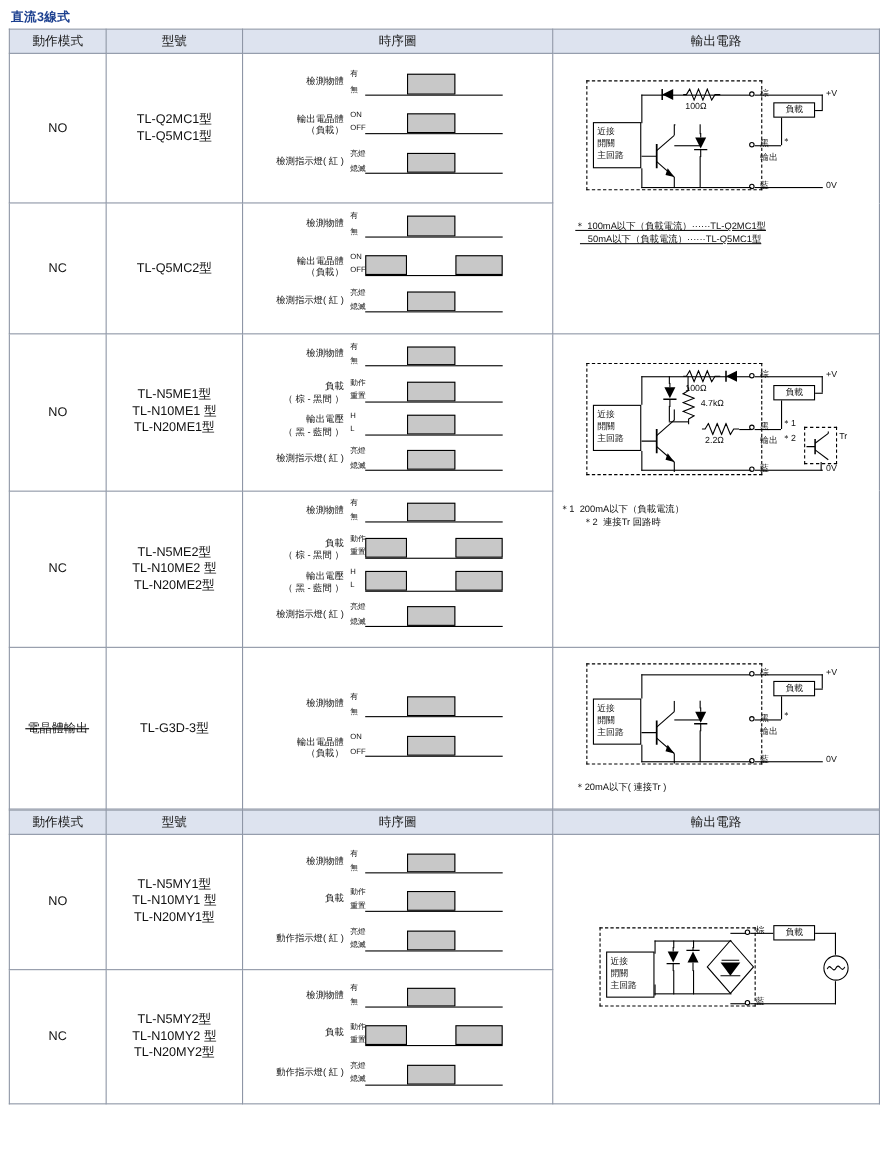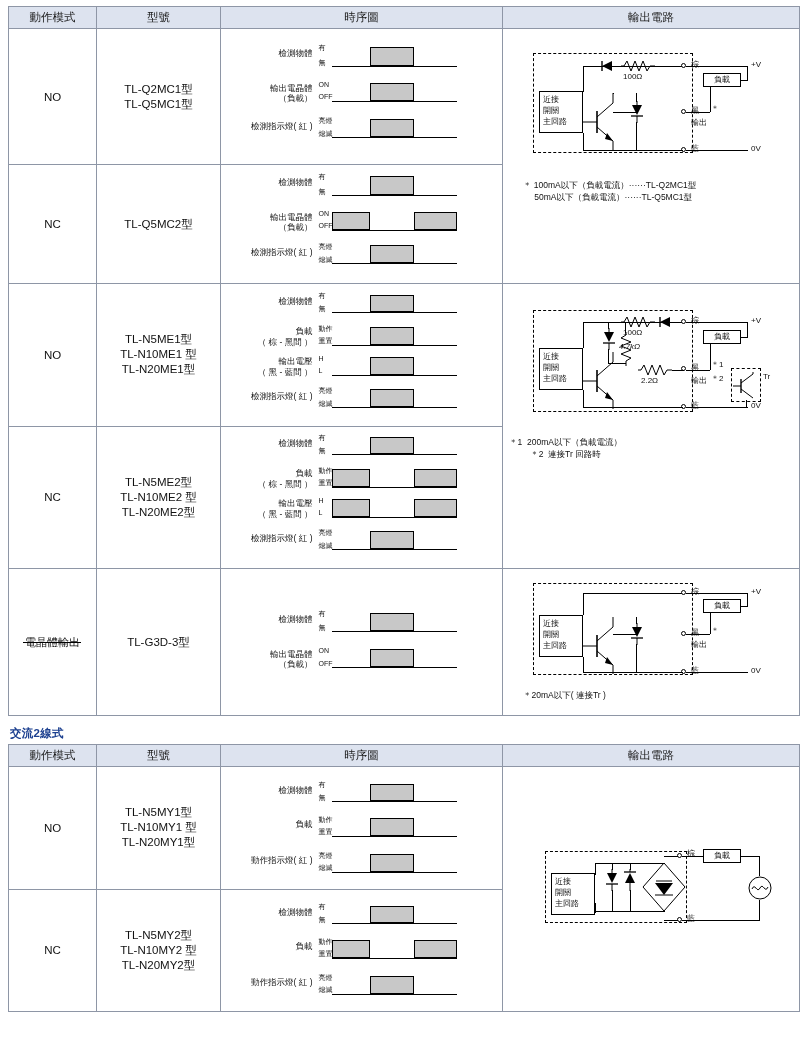--- a/index.html
+++ b/index.html
@@ -138,20 +138,21 @@
     line-height: 11px;
   }
   .strike { position: absolute; background: #000; height: 1px; }
   svg { display: block; }
 </style>
 </head>
 <body>
 
 <div class="page">
 
+  <div class="section-title">直流3線式</div>
 
   <table class="spec">
     <colgroup>
       <col class="col-mode">
         <col class="col-model">
         <col class="col-timing">
         <col class="col-circuit">
     </colgroup>
     <thead>
       <tr>
@@ -252,21 +253,21 @@
             <svg style="position:absolute;left:124px;top:70px;" width="16" height="22">
               <polygon points="3,4 13,4 8,14" fill="#000"></polygon>
               <line x1="2" y1="15" x2="14" y2="15" stroke="#000" stroke-width="1.3"></line>
               <line x1="8" y1="0" x2="8" y2="4" stroke="#000" stroke-width="1"></line>
               <line x1="8" y1="15" x2="8" y2="22" stroke="#000" stroke-width="1"></line>
             </svg>
             <div class="wire" style="left:131px;top:62px;width:1px;height:9px;"></div>
             <div class="wire" style="left:131px;top:91px;width:1px;height:29px;"></div>
             <div class="wire" style="left:108px;top:81px;width:24px;height:1px;"></div>
 
-            <div class="notes" style="left:18px;top:148px;">＊ 100mA以下（負載電流）······TL-Q2MC1型
+            <div class="notes" style="left:18px;top:148px;text-decoration:underline;">＊ 100mA以下（負載電流）······TL-Q2MC1型
    50mA以下（負載電流）······TL-Q5MC1型</div>
           </div>
         </td>
       </tr>
 
       <tr style="height:116px;">
         <td class="mode-cell">NC</td>
         <td class="model-cell">
           <div>TL-Q5MC2型</div>
         </td>
@@ -361,21 +362,21 @@
               <line x1="8" y1="0" x2="8" y2="4" stroke="#000" stroke-width="1"></line>
               <line x1="8" y1="15" x2="8" y2="22" stroke="#000" stroke-width="1"></line>
             </svg>
             <div class="wire" style="left:103px;top:36px;width:1px;height:7px;"></div>
             <div class="wire" style="left:103px;top:63px;width:1px;height:14px;"></div>
             <div class="wire" style="left:103px;top:77px;width:18px;height:1px;"></div>
 
             <svg style="position:absolute;left:115px;top:46px;" width="12" height="34">
               <polyline points="6,0 6,3 1,6 11,10 1,14 11,18 1,22 11,26 6,29 6,34" fill="none" stroke="#000" stroke-width="1"></polyline>
             </svg>
-            <div class="ctext" style="left:114px;top:56px;font-style:italic;">4.7kΩ</div>
+            <div class="ctext" style="left:132px;top:56px;">4.7kΩ</div>
             <div class="wire" style="left:120px;top:36px;width:1px;height:11px;"></div>
 
             <svg style="position:absolute;left:78px;top:66px;" width="60" height="58">
               <line x1="0" y1="29" x2="14" y2="29" stroke="#000" stroke-width="1"></line>
               <line x1="14" y1="18" x2="14" y2="40" stroke="#000" stroke-width="1.6"></line>
               <line x1="14" y1="24" x2="30" y2="10" stroke="#000" stroke-width="1"></line>
               <line x1="14" y1="34" x2="30" y2="48" stroke="#000" stroke-width="1"></line>
               <polygon points="24,40 30,48 22,46" fill="#000"></polygon>
               <line x1="30" y1="0" x2="30" y2="10" stroke="#000" stroke-width="1"></line>
               <line x1="30" y1="48" x2="30" y2="57" stroke="#000" stroke-width="1"></line>
@@ -537,21 +538,20 @@
             <div class="wire" style="left:131px;top:73px;width:1px;height:29px;"></div>
             <div class="wire" style="left:108px;top:63px;width:24px;height:1px;"></div>
 
             <div class="notes" style="left:18px;top:118px;">＊20mA以下( 連接Tr )</div>
           </div>
         </td>
       </tr>
     </tbody>
   </table>
 
-  <div class="section-title" style="margin-top:10px;">交流2線式</div>
 
   <table class="spec">
     <colgroup>
       <col class="col-mode">
         <col class="col-model">
         <col class="col-timing">
         <col class="col-circuit">
     </colgroup>
     <thead>
       <tr>

